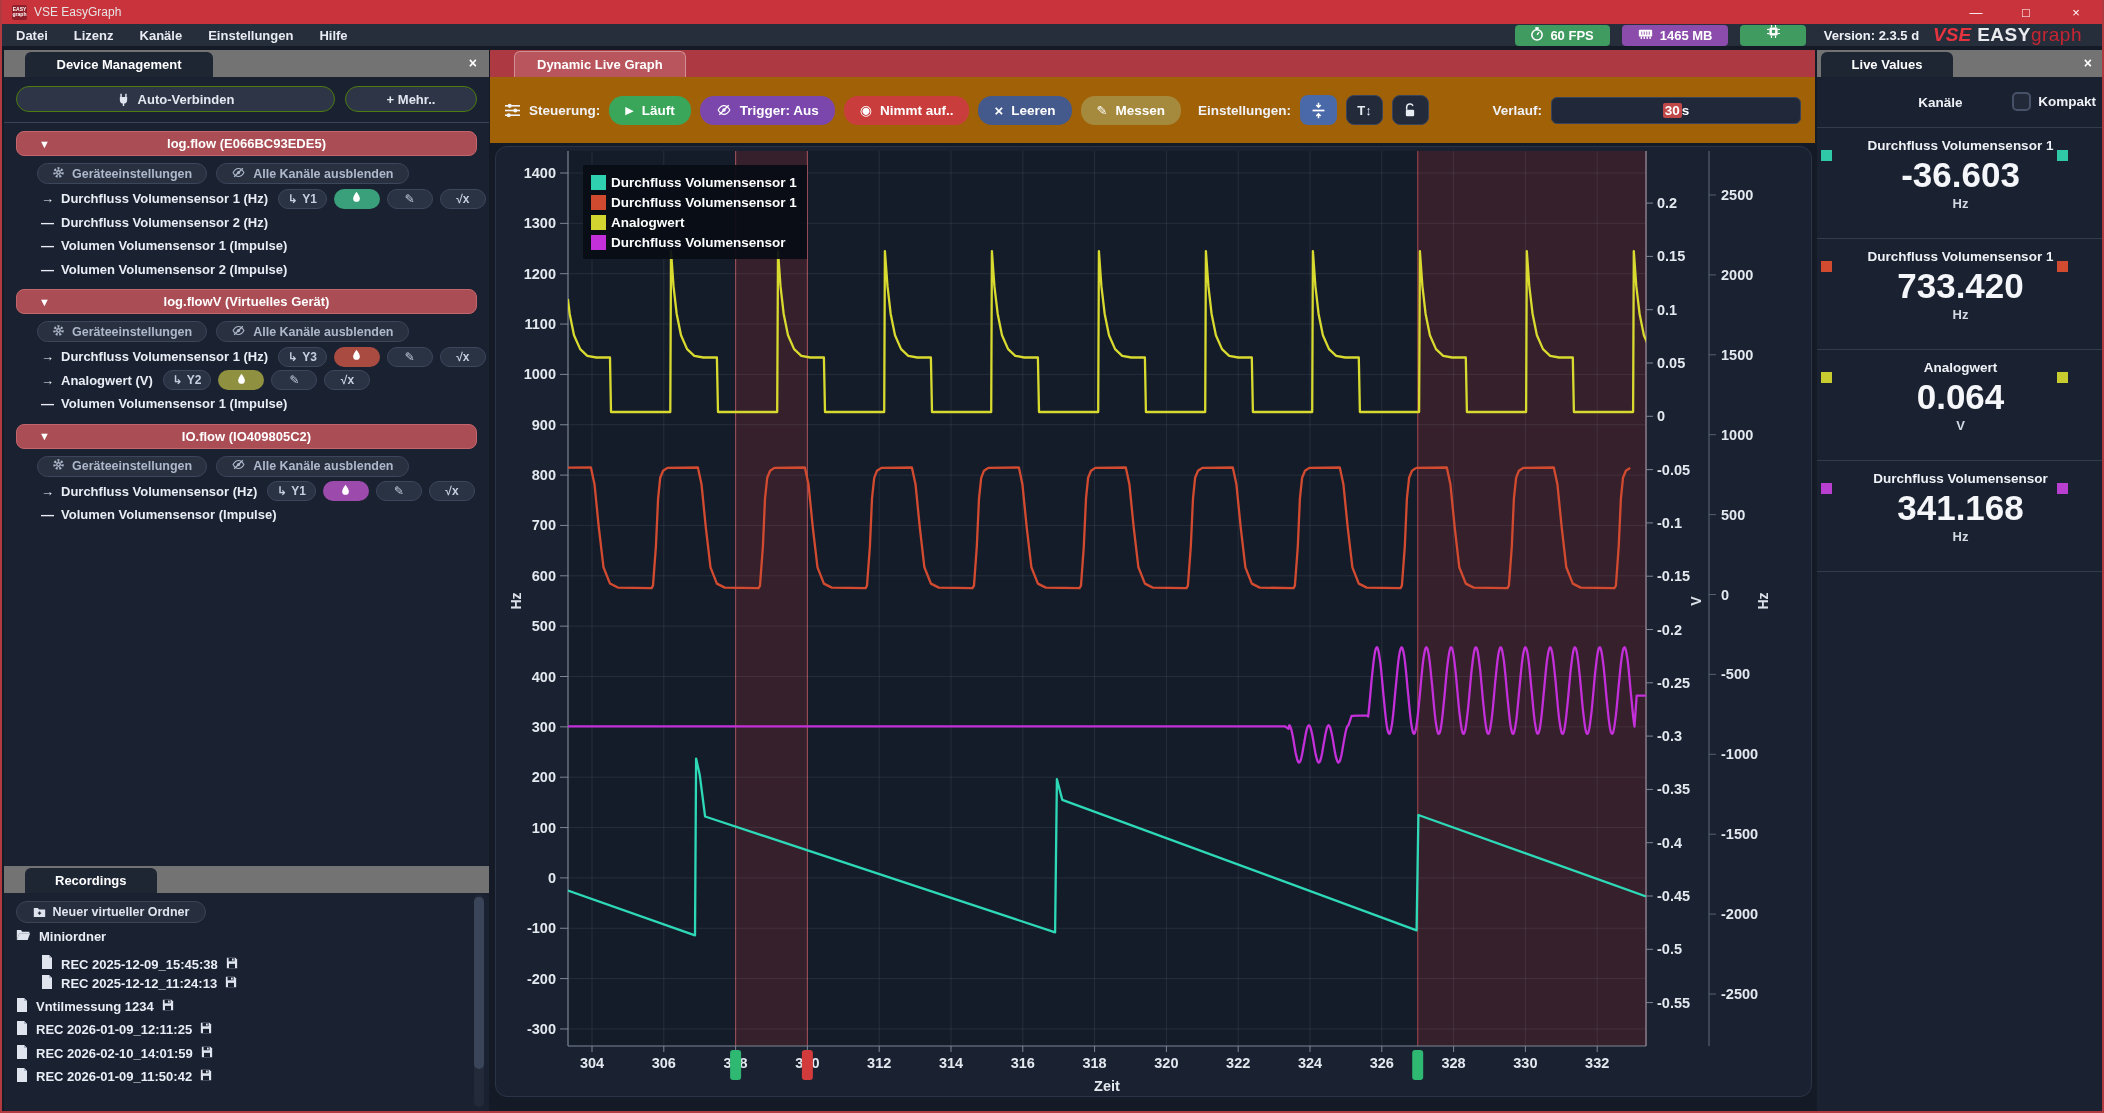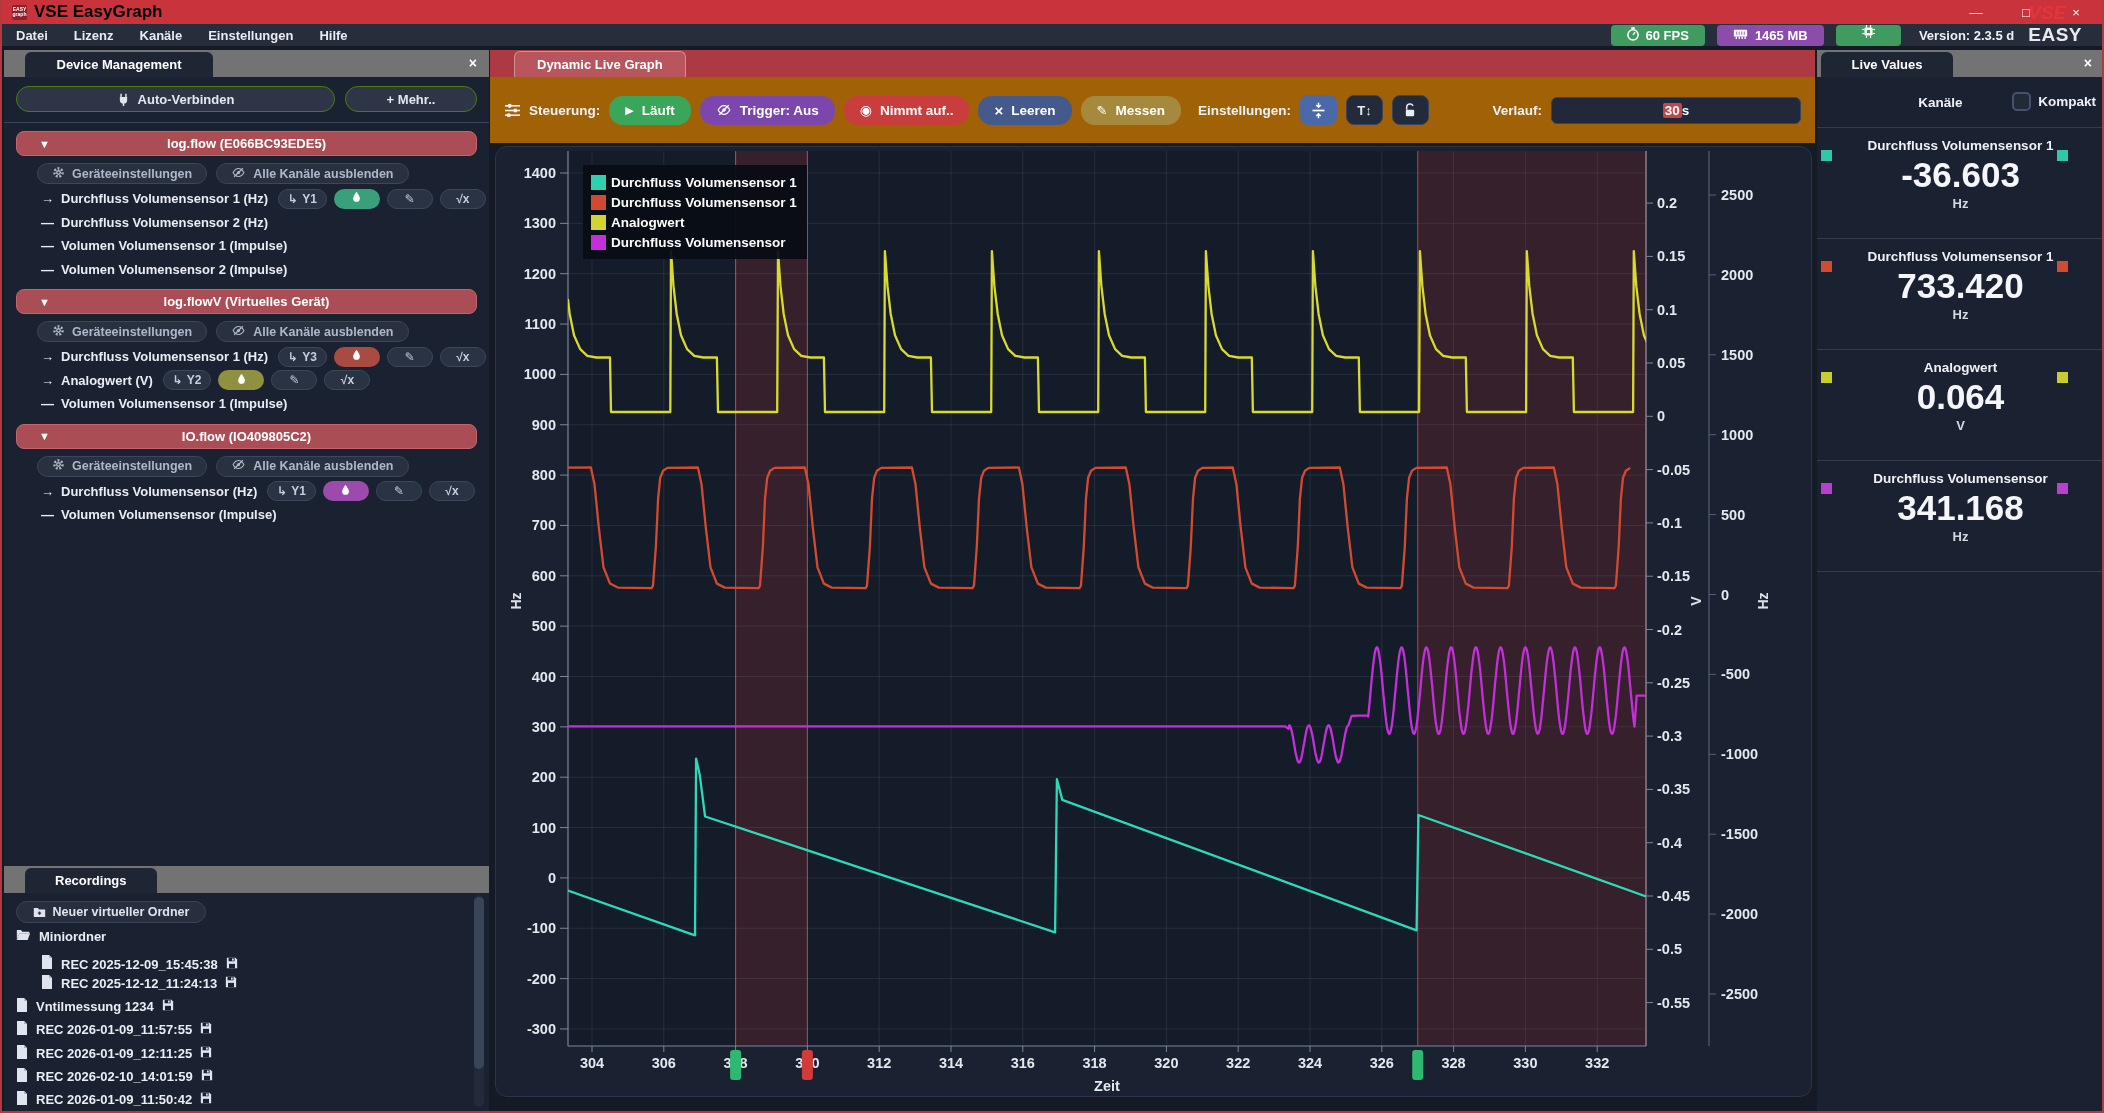--- a/index.html
+++ b/index.html
@@ -7,33 +7,33 @@
   body { font-family:"Liberation Sans","DejaVu Sans",sans-serif; }
   #app { position:relative; width:2104px; height:1113px; background:#141a26; overflow:hidden;
          border-left:2px solid #b13a41; border-right:2px solid #b13a41; border-bottom:2px solid #b13a41; }
 
   
   .titlebar { position:absolute; left:0; top:0; right:0; height:24px; background:#c9333b;
               display:flex; align-items:center; padding:0 10px; }
   .app-ico { width:15px; height:15px; background:#8f1f28; border-radius:2px; margin-right:7px;
              display:flex; flex-direction:column; justify-content:center; align-items:center; }
   .app-ico span { color:#fff; font-size:5px; font-weight:bold; line-height:5px; }
-  .titlebar .ttl { color:#000000; font-size:17px;font-weight:bold; }
+  .titlebar .ttl { color:#e5e5e5; font-size:12px; }
   .wctrl { margin-left:auto; display:flex; gap:34px; padding-right:8px; }
   .wctrl span { color:#fff; font-size:13px; width:16px; text-align:center; cursor:default; }
 
   
   .menubar { position:absolute; left:0; top:24px; right:0; height:22px; background:#262d3b;
              display:flex; align-items:center; padding:0 14px; }
   .menubar .mitem { color:#e8ebf2; font-size:13px; font-weight:600; margin-right:26px; }
   .badges { margin-left:auto; display:flex; align-items:center; gap:12px; }
   .badge { height:21px; border-radius:4px; padding:0 16px; display:flex; align-items:center; gap:7px;
            color:#fff; font-size:13px; font-weight:700; }
   .version { color:#eef1f6; font-size:13px; font-weight:600; margin:0 14px 0 18px; }
-  .logo { display:flex; align-items:baseline; margin-right:6px;flex-direction:column; }
+  .logo { display:flex; align-items:baseline; margin-right:6px; }
   .logo .l-vse { color:#e6343f; font-size:19px; font-weight:900; font-style:italic; margin-right:6px; }
   .logo .l-easy { color:#e9eaee; font-size:19px; font-weight:800; letter-spacing:.5px; }
   .logo .l-graph { color:#c62531; font-size:19px; font-weight:400; letter-spacing:.5px; }
 
   
   .pbar { position:absolute; height:27px; background:#737373; display:flex; align-items:flex-end; }
   .ptab { background:#1e2634; color:#fff; font-size:13px; font-weight:700; border-radius:6px 6px 0 0;
           padding:5px 30px 5px 30px; }
   .pbar .x { position:absolute; right:12px; top:5px; color:#fff; font-size:14px; font-weight:600; }
 
@@ -415,33 +415,20 @@
               <rect x="7" y="1.8" width="2" height="2.4" fill="#dfe4ee"></rect>
               <rect x="3.5" y="8" width="7" height="5" fill="#1a2130"></rect>
             </svg></span>
         </div>
         <div class="recrow" style="padding-left: 12px;">
           <span><svg width="12" height="14" viewBox="0 0 12 14">
               <path d="M1 0h7l3 3v11H1z" fill="#dfe4ee"></path>
               <path d="M8 0v3h3" fill="#aab3c6"></path>
             </svg></span>
           <span>Vntilmessung 1234</span>
-          <span><svg width="12" height="12" viewBox="0 0 14 14">
-              <path d="M1 1h10l2 2v10H1z" fill="#dfe4ee"></path>
-              <rect x="3" y="1" width="7" height="4" fill="#1a2130"></rect>
-              <rect x="7" y="1.8" width="2" height="2.4" fill="#dfe4ee"></rect>
-              <rect x="3.5" y="8" width="7" height="5" fill="#1a2130"></rect>
-            </svg></span>
-        </div>
-        <div class="recrow" style="padding-left: 12px;">
-          <span><svg width="12" height="14" viewBox="0 0 12 14">
-              <path d="M1 0h7l3 3v11H1z" fill="#dfe4ee"></path>
-              <path d="M8 0v3h3" fill="#aab3c6"></path>
-            </svg></span>
-          <span>REC 2026-01-09_11:57:55</span>
           <span><svg width="12" height="12" viewBox="0 0 14 14">
               <path d="M1 1h10l2 2v10H1z" fill="#dfe4ee"></path>
               <rect x="3" y="1" width="7" height="4" fill="#1a2130"></rect>
               <rect x="7" y="1.8" width="2" height="2.4" fill="#dfe4ee"></rect>
               <rect x="3.5" y="8" width="7" height="5" fill="#1a2130"></rect>
             </svg></span>
         </div>
         <div class="recrow" style="padding-left: 12px;">
           <span><svg width="12" height="14" viewBox="0 0 12 14">
               <path d="M1 0h7l3 3v11H1z" fill="#dfe4ee"></path>

